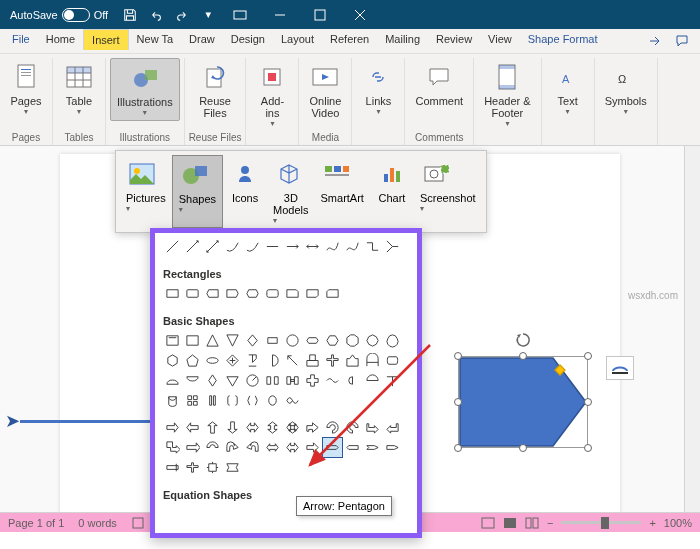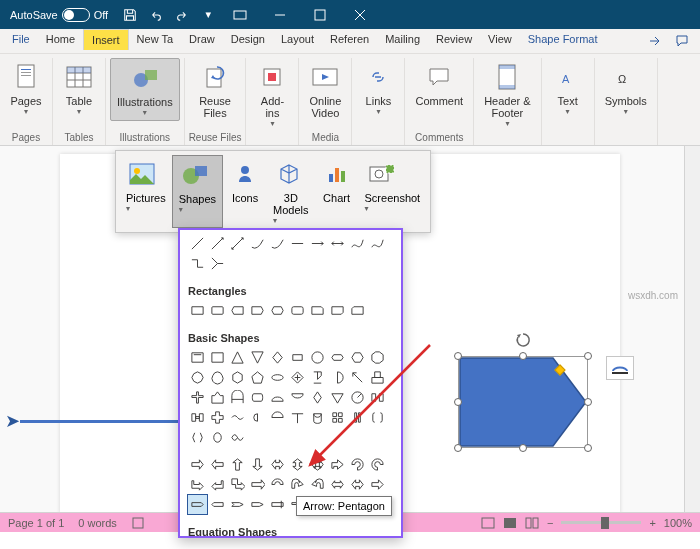--- a/index.html
+++ b/index.html
@@ -27,21 +27,21 @@
 .rbtn{display:flex;flex-direction:column;align-items:center;padding:3px 6px;cursor:pointer;border-radius:2px;min-width:40px}
 .rbtn.active{background:#d3d3d3;border:1px solid #a6a6a6}
 .rbtn-icon{width:32px;height:32px;display:flex;align-items:center;justify-content:center}
 .rbtn-label{font-size:11px;color:#323130;margin-top:2px;text-align:center;line-height:1.1}
 .rbtn-arrow{font-size:8px;color:#666}
 .sub-ribbon{position:absolute;top:150px;left:115px;background:#f3f2f1;border:1px solid #c6c6c6;box-shadow:0 2px 8px rgba(0,0,0,.2);display:flex;padding:4px;z-index:10}
 .sub-btn{display:flex;flex-direction:column;padding:3px 6px;cursor:pointer;min-width:44px}
 .sub-btn.active{background:#c6c6c6;border:1px solid #888}
 .sub-icon{width:32px;height:32px;display:flex;align-items:center;justify-content:center}
 .sub-label{font-size:11px;line-height:1.1;text-align:center;margin-top:2px}
-.shapes-dropdown{position:absolute;top:228px;left:178px;width:225px;background:#fff;border:2px solid #8b5cf6;box-shadow:0 4px 12px rgba(0,0,0,.25);z-index:20;max-height:310px;overflow:hidden}
+.shapes-dropdown{position:absolute;top:228px;left:150px;width:272px;background:#fff;border:5px solid #8b5cf6;box-shadow:0 4px 12px rgba(0,0,0,.25);z-index:20;max-height:310px;overflow:hidden}
 .shapes-scroll{overflow-y:scroll;height:310px}
 .shape-section{padding:4px 8px}
 .shape-header{font-weight:600;font-size:11px;padding:4px 0;color:#323130}
 .shape-row{display:flex;flex-wrap:wrap;gap:1px}
 .shape-item{width:19px;height:19px;display:flex;align-items:center;justify-content:center;cursor:pointer}
 .shape-item.sel{background:#cde6f7;outline:1px solid #2b579a}
 .tooltip{position:absolute;top:496px;left:296px;background:#fff;border:1px solid #767676;padding:3px 6px;font-size:11px;z-index:30;box-shadow:2px 2px 4px rgba(0,0,0,.2)}
 .canvas{position:absolute;top:146px;left:0;right:16px;bottom:20px;background:#f9f9f9;overflow:hidden}
 .page{position:absolute;top:8px;left:60px;width:560px;height:360px;background:#fff;box-shadow:0 0 4px rgba(0,0,0,.15)}
 .blue-line{position:absolute;top:420px;left:20px;width:160px;height:3px;background:#4472c4}
@@ -389,20 +389,31 @@
         <svg width="24" height="24">
           <path d="M12 3l8 4v10l-8 4-8-4V7z M12 3v18 M4 7l8 4 8-4 M12 11l8-4" fill="none" stroke="#4472c4" stroke-width="1.2"></path>
         </svg>
       </div>
       <div class="sub-label" style="white-space:pre">3D
 Models</div>
       <div class="rbtn-arrow">▾</div>
     </div>
   <div class="sub-btn">
       <div class="sub-icon">
+        <svg width="28" height="20">
+          <rect x="2" y="2" width="7" height="6" fill="#70ad47"></rect>
+          <rect x="11" y="2" width="7" height="6" fill="#4472c4"></rect>
+          <rect x="20" y="2" width="6" height="6" fill="#ed7d31"></rect>
+          <rect x="2" y="10" width="24" height="2" fill="#999"></rect>
+        </svg>
+      </div>
+      <div class="sub-label">SmartArt</div>
+    </div>
+  <div class="sub-btn">
+      <div class="sub-icon">
         <svg width="24" height="24">
           <rect x="4" y="12" width="4" height="8" fill="#4472c4"></rect>
           <rect x="10" y="6" width="4" height="14" fill="#ed7d31"></rect>
           <rect x="16" y="9" width="4" height="11" fill="#70ad47"></rect>
         </svg>
       </div>
       <div class="sub-label">Chart</div>
     </div>
   <div class="sub-btn">
       <div class="sub-icon">

